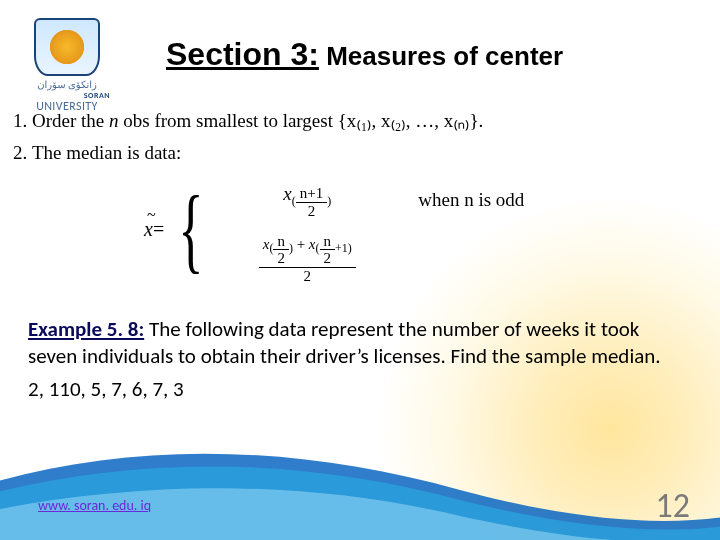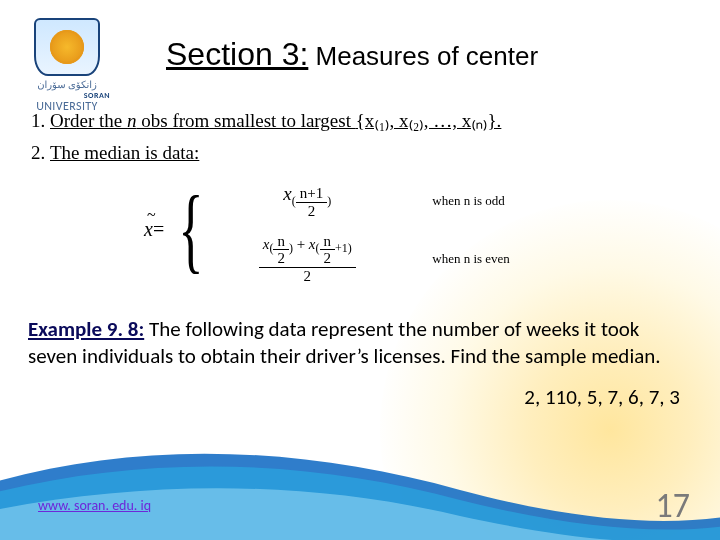--- a/index.html
+++ b/index.html
@@ -59,76 +59,76 @@
   }
   .logo-text { font-size: 8px; color:#19437a; line-height:1.05; font-weight:600; letter-spacing:.5px;text-align:right;}
   .logo-sub { font-size: 12px; color:#4a6b97; letter-spacing:.4px;}
   .logo-ar { font-size: 10px; color:#4a6b97; direction:rtl;}
 
   .title {
     position: absolute;
     top: 36px;
     left: 166px;
     font-family: Arial, sans-serif;
-    font-weight: 400;
+    font-weight: 700;
     color: #000;
   }
   .title .sec { font-size: 32px; text-decoration: underline; }
   .title .rest { font-size: 26px; }
 
   .content {
     position: absolute;
     top: 108px;
     left: 24px;
     right: 24px;
     font-family: "Times New Roman", serif;
     color: #000;
     font-size: 19px;
     line-height: 1.35;
   }
-  ol.steps { list-style: decimal; margin-left: 26px; text-decoration: underline; }
+  ol.steps { list-style: decimal; margin-left: 8px; }
   ol.steps li { margin-bottom: 6px; }
 
   .formula {
     margin: 6px 0 8px 120px;
     display: flex;
     align-items: center;
     font-family: "Times New Roman", serif;
     font-size: 20px;
   }
   .brace {
     font-size: 96px;
     line-height: 72px;
     margin: 0 8px 0 4px;
     transform: scaleX(0.55);
     display:inline-block;
   }
   .cases { display: inline-block; }
   .case-row { display: flex; align-items: center; height: 58px; }
   .case-expr { width: 170px; text-align: center; font-size: 19px; }
-  .case-cond { margin-left: 40px; font-size: 13px; }
+  .case-cond { margin-left: 26px; font-size: 19px; }
   .frac { display:inline-block; text-align:center; vertical-align:middle; }
   .frac .num { display:block; border-bottom:1px solid #000000; padding:0 4px; font-size:15px; line-height:1.1;}
   .frac .den { display:block; padding:0 4px; font-size:15px; line-height:1.1;}
   .sub { font-size: 12px; vertical-align: sub; }
   .tilde { position: relative; display:inline-block;}
   .tilde::before { content:"~"; position:absolute; top:-12px; left:3px; font-size:16px;}
 
   .example {
     position: absolute;
     top: 316px;
     left: 28px;
     right: 40px;
     font-family: "Calibri","Arial",sans-serif;
     font-size: 21px;
     line-height: 1.28;
     color:#000;
   }
   .example .label { font-weight:700; text-decoration: underline; color:#0a0a5a;}
-  .example .data { text-align:right; margin-top:14px;}
+  .example .data { text-align:left; margin-top:6px;}
 
   .footer-link {
     position: absolute;
     bottom: 26px;
     left: 38px;
     font-size: 14px;
     color: #6d28d9;
     text-decoration: underline;
     font-family: "Calibri","Arial",sans-serif;
   }
@@ -187,25 +187,24 @@
       </span>
       <span class="case-row">
         <span class="case-expr">
           <span class="frac">
             <span class="num">
               <i>x</i><span class="sub">(<span class="frac"><span class="num">n</span><span class="den">2</span></span>)</span><span> + </span><i>x</i><span class="sub">(<span class="frac"><span class="num">n</span><span class="den">2</span></span><span>+1</span>)</span>
             </span>
             <span class="den">2</span>
           </span>
         </span>
-        <span class="case-cond">when n is even</span>
       </span>
     </span>
   </div>
 </div>
 
 <div class="example">
-  <span class="label">Example 9. 8:</span><span> The following data represent the number of weeks it took seven individuals to obtain their driver’s licenses. Find the sample median.</span>
+  <span class="label">Example 5. 8:</span><span> The following data represent the number of weeks it took seven individuals to obtain their driver’s licenses. Find the sample median.</span>
   <div class="data">2, 110, 5, 7, 6, 7, 3</div>
 </div>
 
 <a class="footer-link">www. soran. edu. iq</a>
-<div class="page-num">17</div>
+<div class="page-num">12</div>
 
 </body></html>

